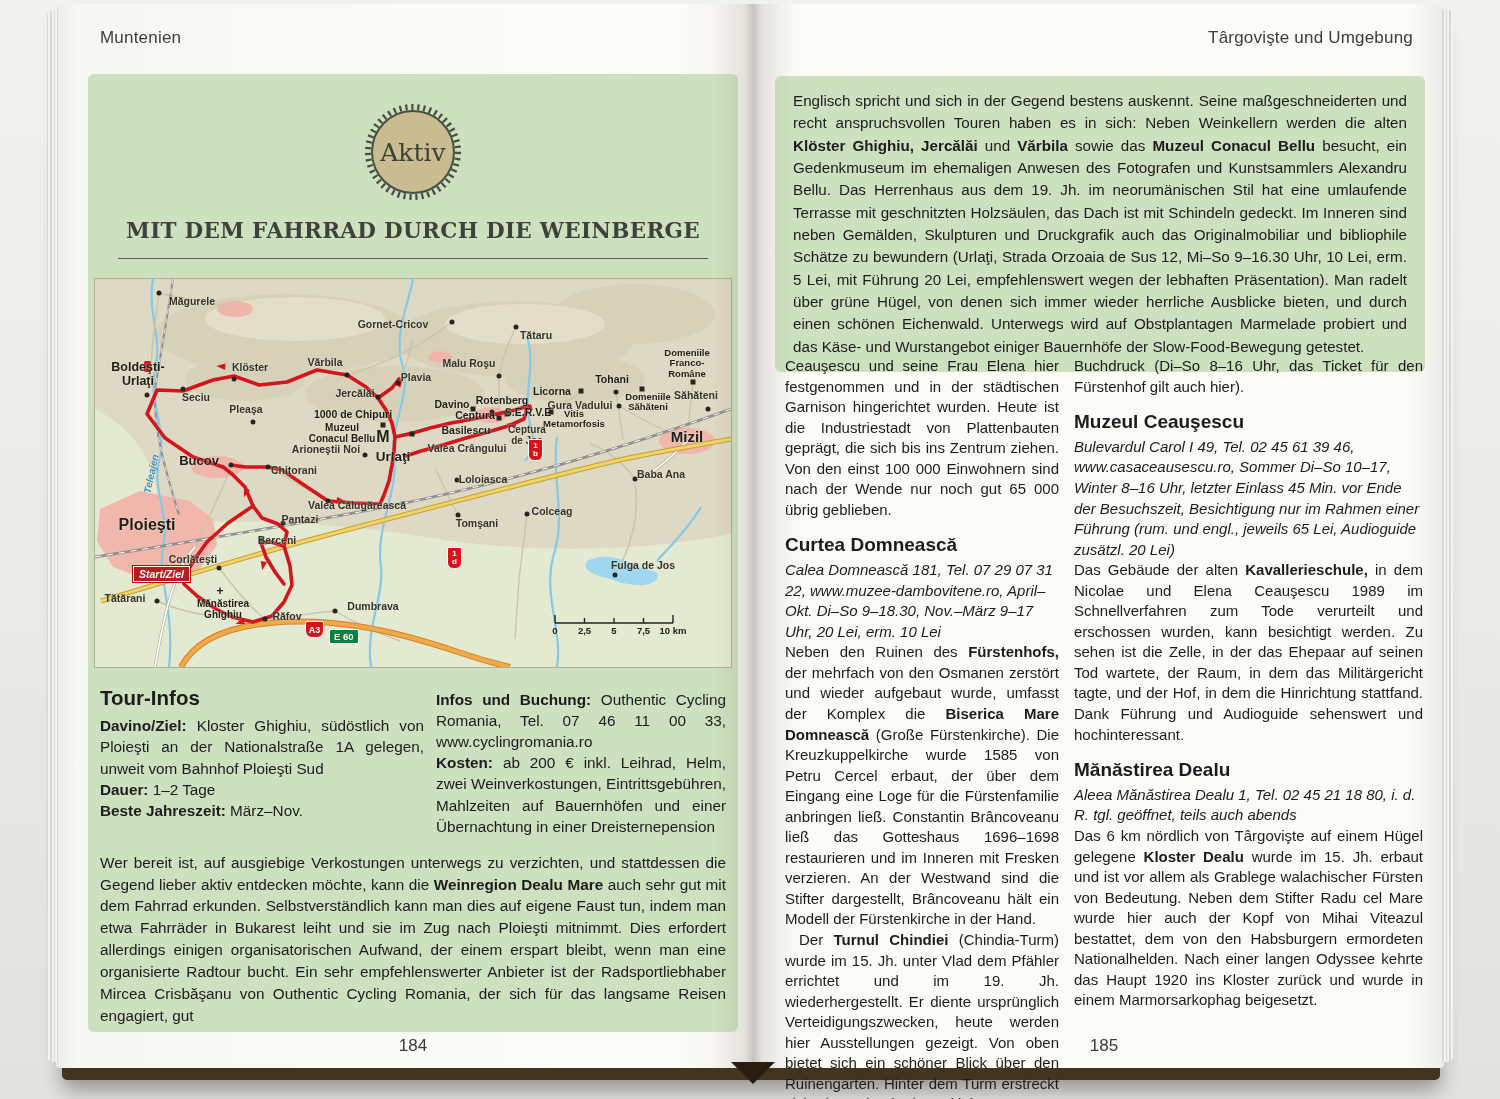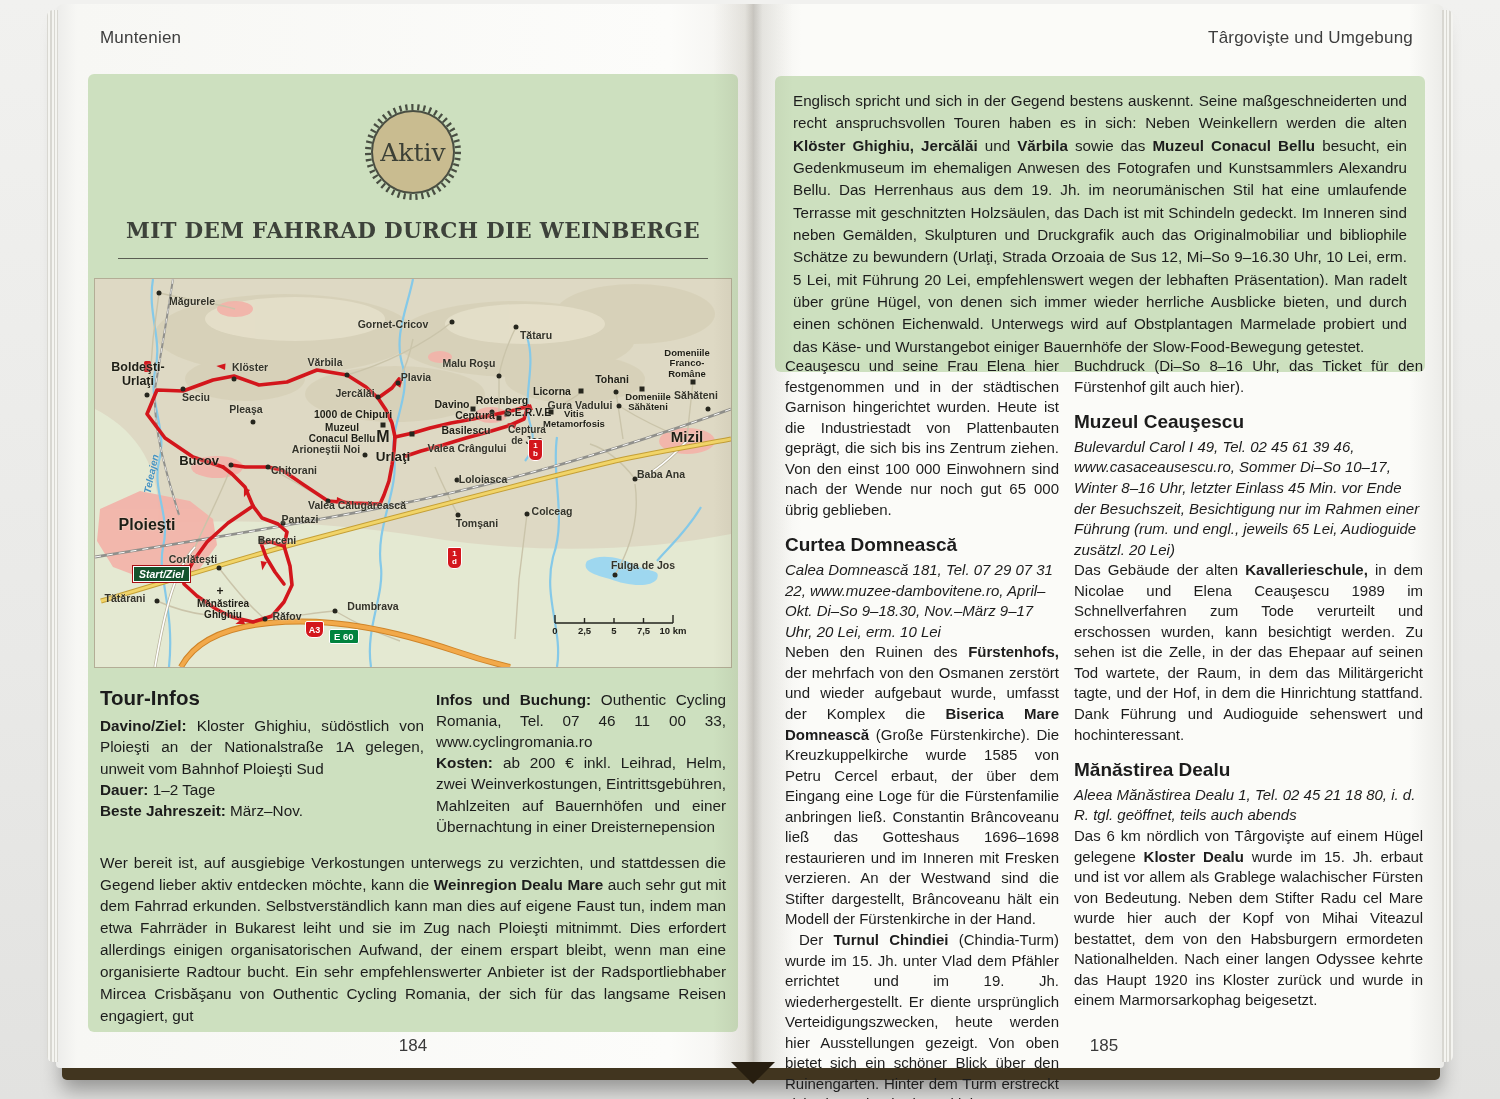--- a/index.html
+++ b/index.html
@@ -43,21 +43,21 @@
 
   .map{position:relative;margin:19px auto 0;width:636px;height:388px;border:1px solid #b3ad96;
     background:#ded9c4;overflow:hidden}
   .mapsvg{position:absolute;left:0;top:0}
   .maplabels{position:absolute;left:0;top:0;width:100%;height:100%}
   .mlabel{position:absolute;font-size:10.5px;line-height:1.08;white-space:pre-line;text-align:center;
     color:#33332a;font-weight:600;text-shadow:0 0 2px rgba(240,236,220,.9)}
   .mb{font-weight:800;color:#1e1e16}
   .mdot,.msq{position:absolute;width:5px;height:5px;background:#26261e;transform:translate(-50%,-50%)}
   .mdot{border-radius:50%}
-  .mstart{position:absolute;left:38px;top:287px;background:#14532d;color:#fff;font-style:italic;
+  .mstart{position:absolute;left:38px;top:287px;background:#b91c1c;color:#fff;font-style:italic;
     font-weight:bold;font-size:10.5px;padding:1px 5px;border:1px solid #fff;outline:1px solid #a81014}
   .me60{position:absolute;left:234px;top:350px;background:#00833e;color:#fff;font-weight:bold;
     font-size:9.5px;padding:1px 4px;border:1px solid #fff;border-radius:2px}
   .ma3{position:absolute;left:210px;top:342px;background:#d3161c;color:#fff;font-weight:bold;
     font-size:9px;width:17px;text-align:center;padding:3px 0 2px;border-radius:2px 2px 7px 7px;border:1px solid #fff}
   .mshield{position:absolute;background:#d3161c;color:#fff;font-weight:bold;font-size:8px;
     width:13px;line-height:1;text-align:center;padding:2px 0;border-radius:2px 2px 6px 6px;
     white-space:pre-line;border:1px solid #fff}
   .mapscale{position:absolute;left:460px;top:346px;width:118px;height:14px}
   .stick{position:absolute;transform:translateX(-50%);font-size:9.5px;color:#22221c;font-weight:600;white-space:nowrap}

